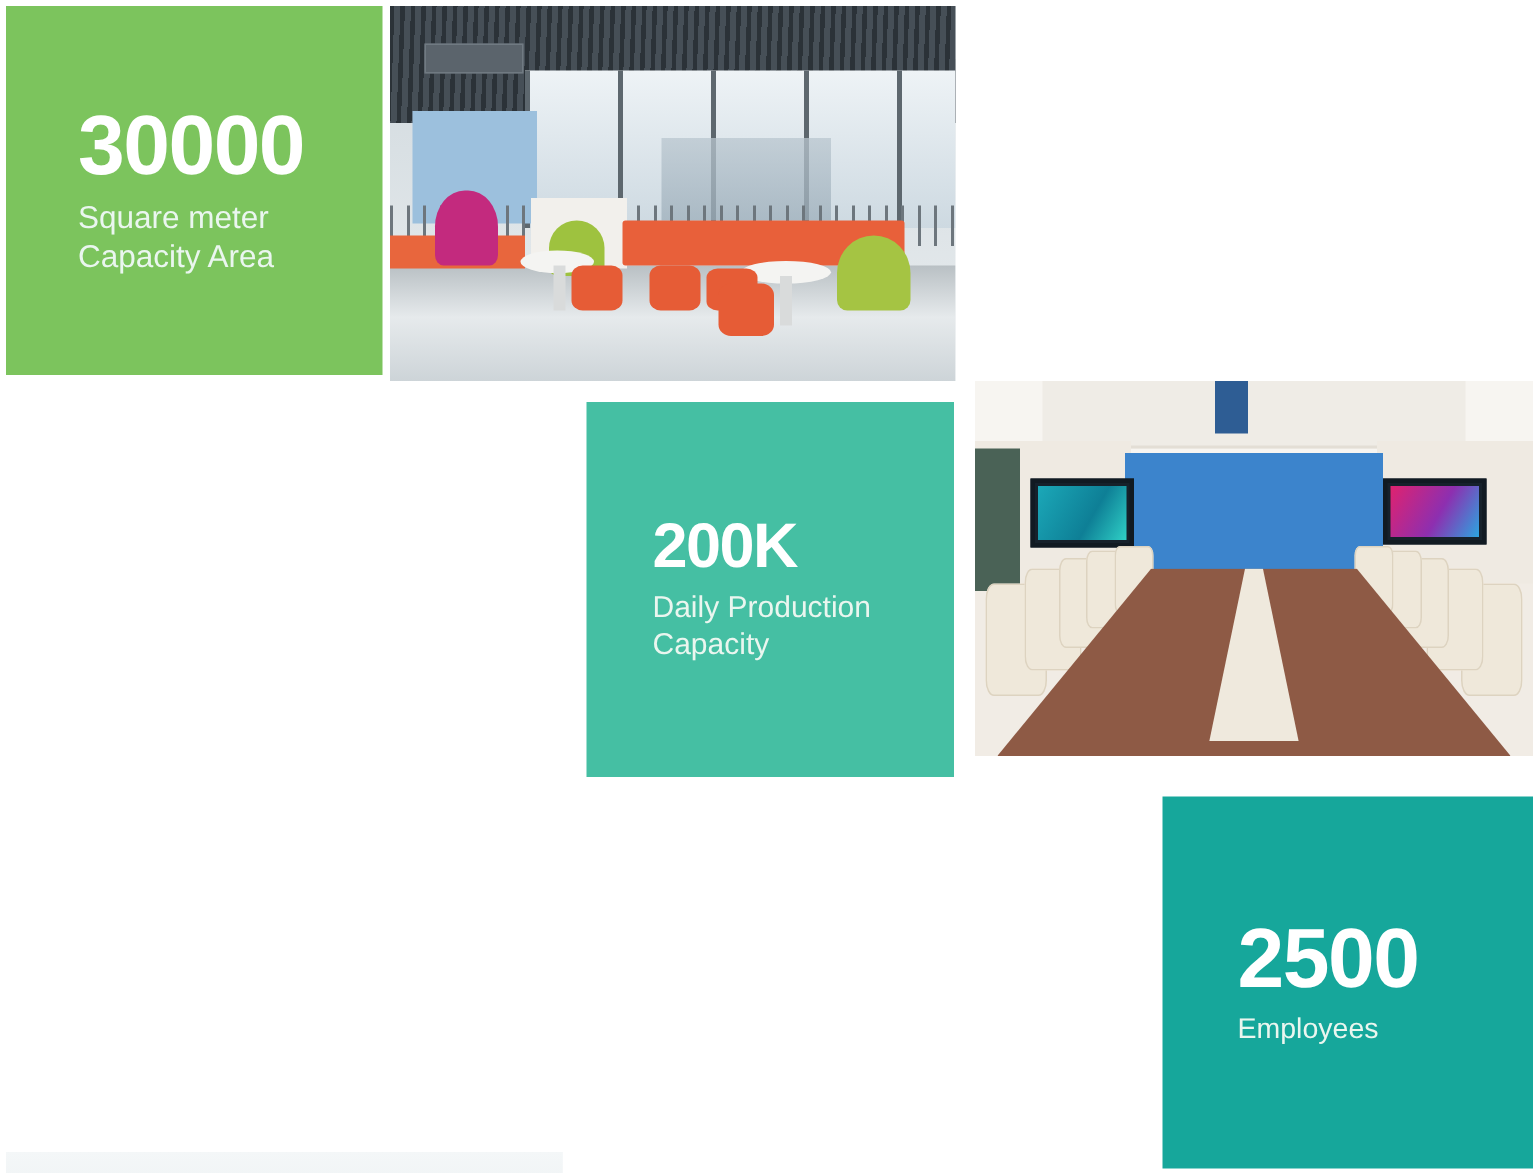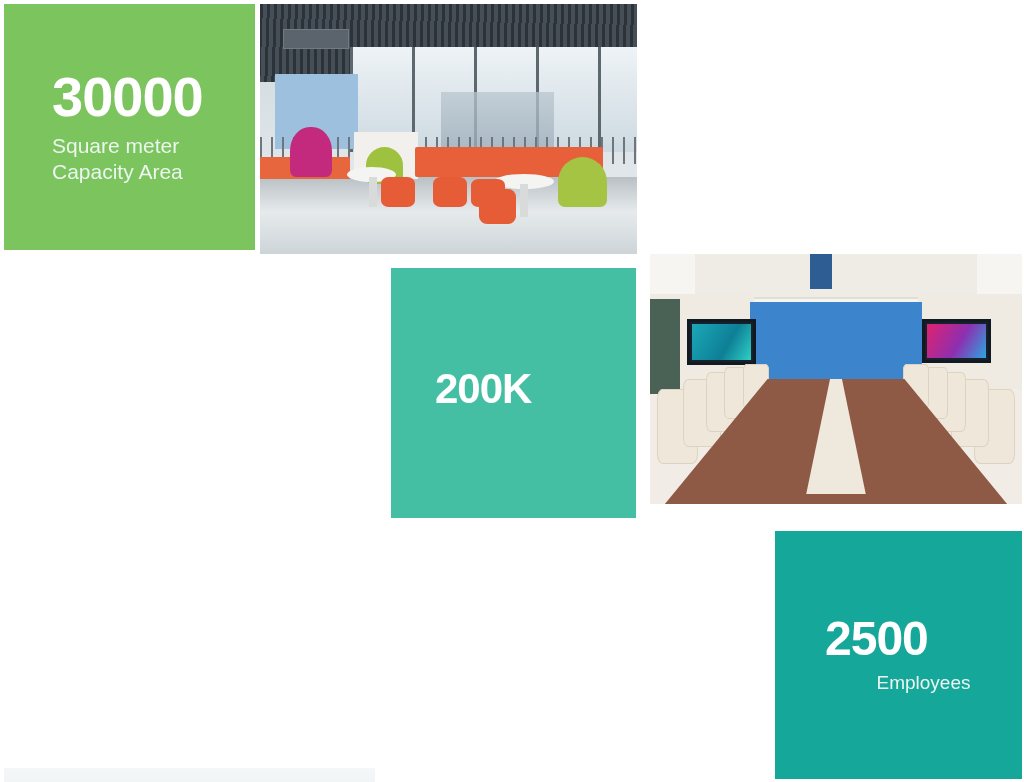--- a/index.html
+++ b/index.html
@@ -52,22 +52,22 @@
 
   .stat-a { padding-left: 48px; }
   .stat-a .stat-number  { font-size: 56px; }
   .stat-a .stat-caption { font-size: 21px; }
 
   .stat-b { padding-left: 44px; }
   .stat-b .stat-number  { font-size: 42px; }
   .stat-b .stat-caption { font-size: 20px; }
 
   .stat-c { padding-left: 50px; }
-  .stat-c .stat-number  { font-size: 48px; }
-  .stat-c .stat-caption { font-size: 19px; text-align: center; }
+  .stat-c .stat-number  { font-size: 56px; }
+  .stat-c .stat-caption { font-size: 19px; }
 
   
   .photo { background: #d8dde0; position: relative; }
   .ph { position: absolute; }
 
   
   .lounge { background: linear-gradient(#cfd8dd, #e9edef); }
   .lo-ceiling {
     left:0; top:0; right:0; height:31%;
     background:
@@ -214,20 +214,24 @@
     <div class="ph cf-runner"></div>
   </div>
 
   <div class="tile photo asm" style="left:4px; top:268px; width:371px; height:250px;">
     <div class="ph as-ceiling"></div>
 
   </div>
 
   <div class="tile stat stat-b tile-teal" style="left:391px; top:268px; width:245px; height:250px;">
     <div class="stat-number">200K</div>
+    <div class="stat-caption">
+      <span>Daily Production</span>
+      <span>Capacity</span>
+    </div>
   </div>
 
   <div class="tile stat stat-c tile-teal-d" style="left:775px; top:531px; width:247px; height:248px;">
     <div class="stat-number">2500</div>
     <div class="stat-caption">
       <span>Employees</span>
     </div>
   </div>
 
 </div>

